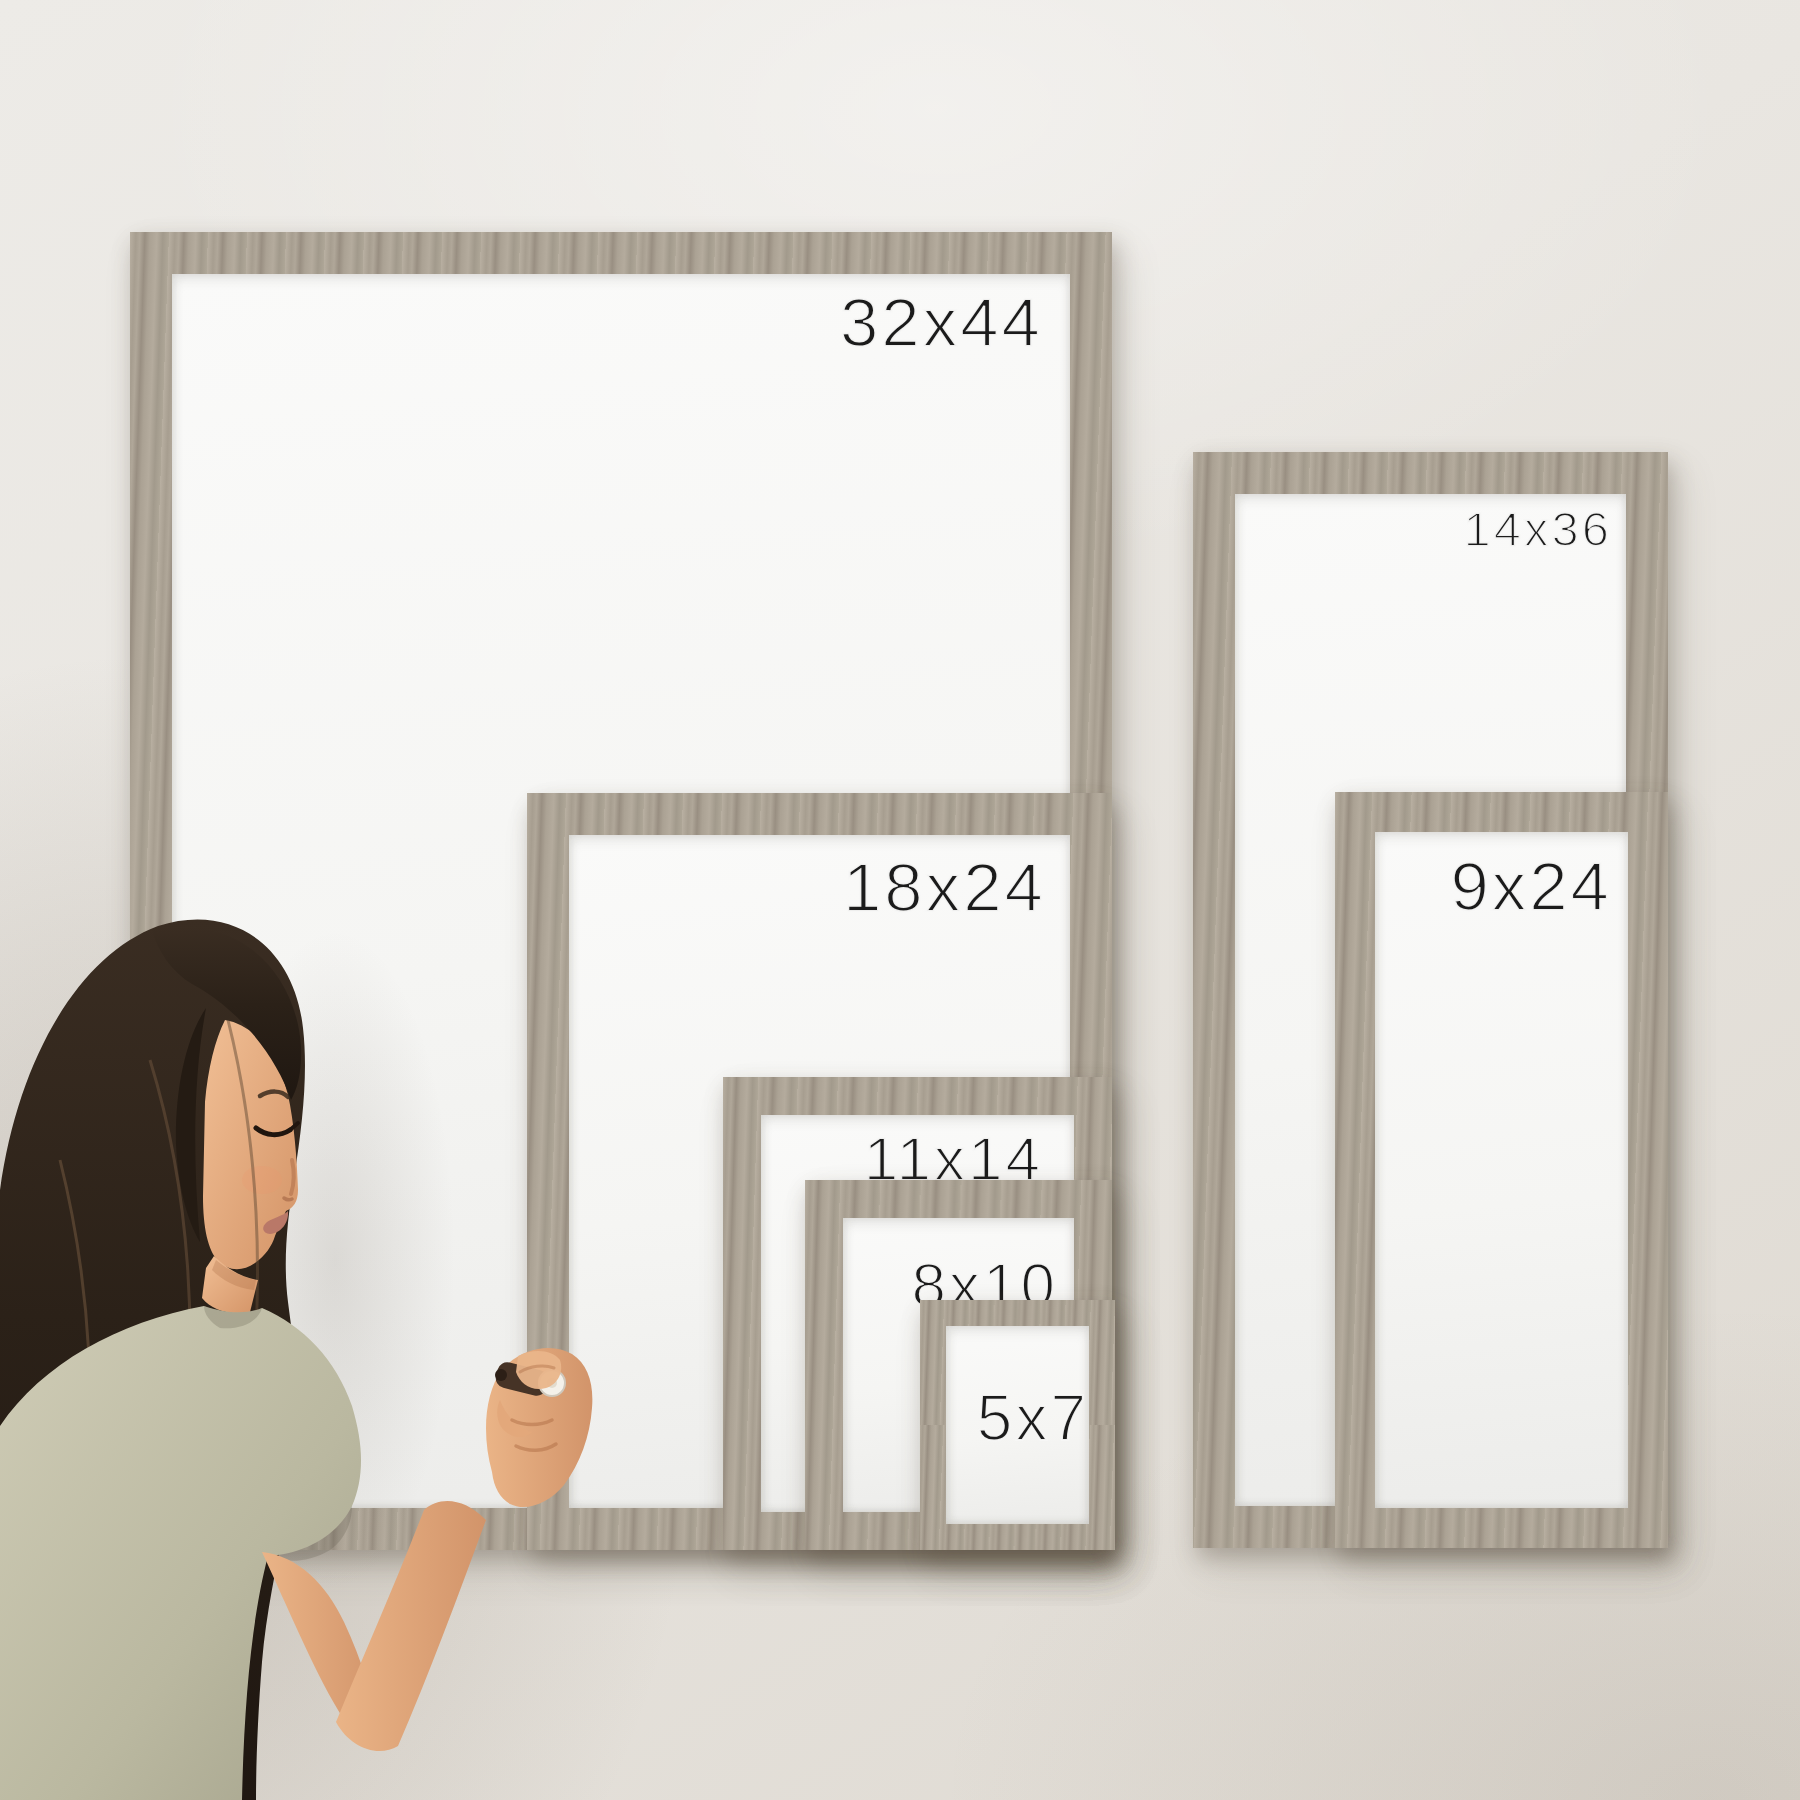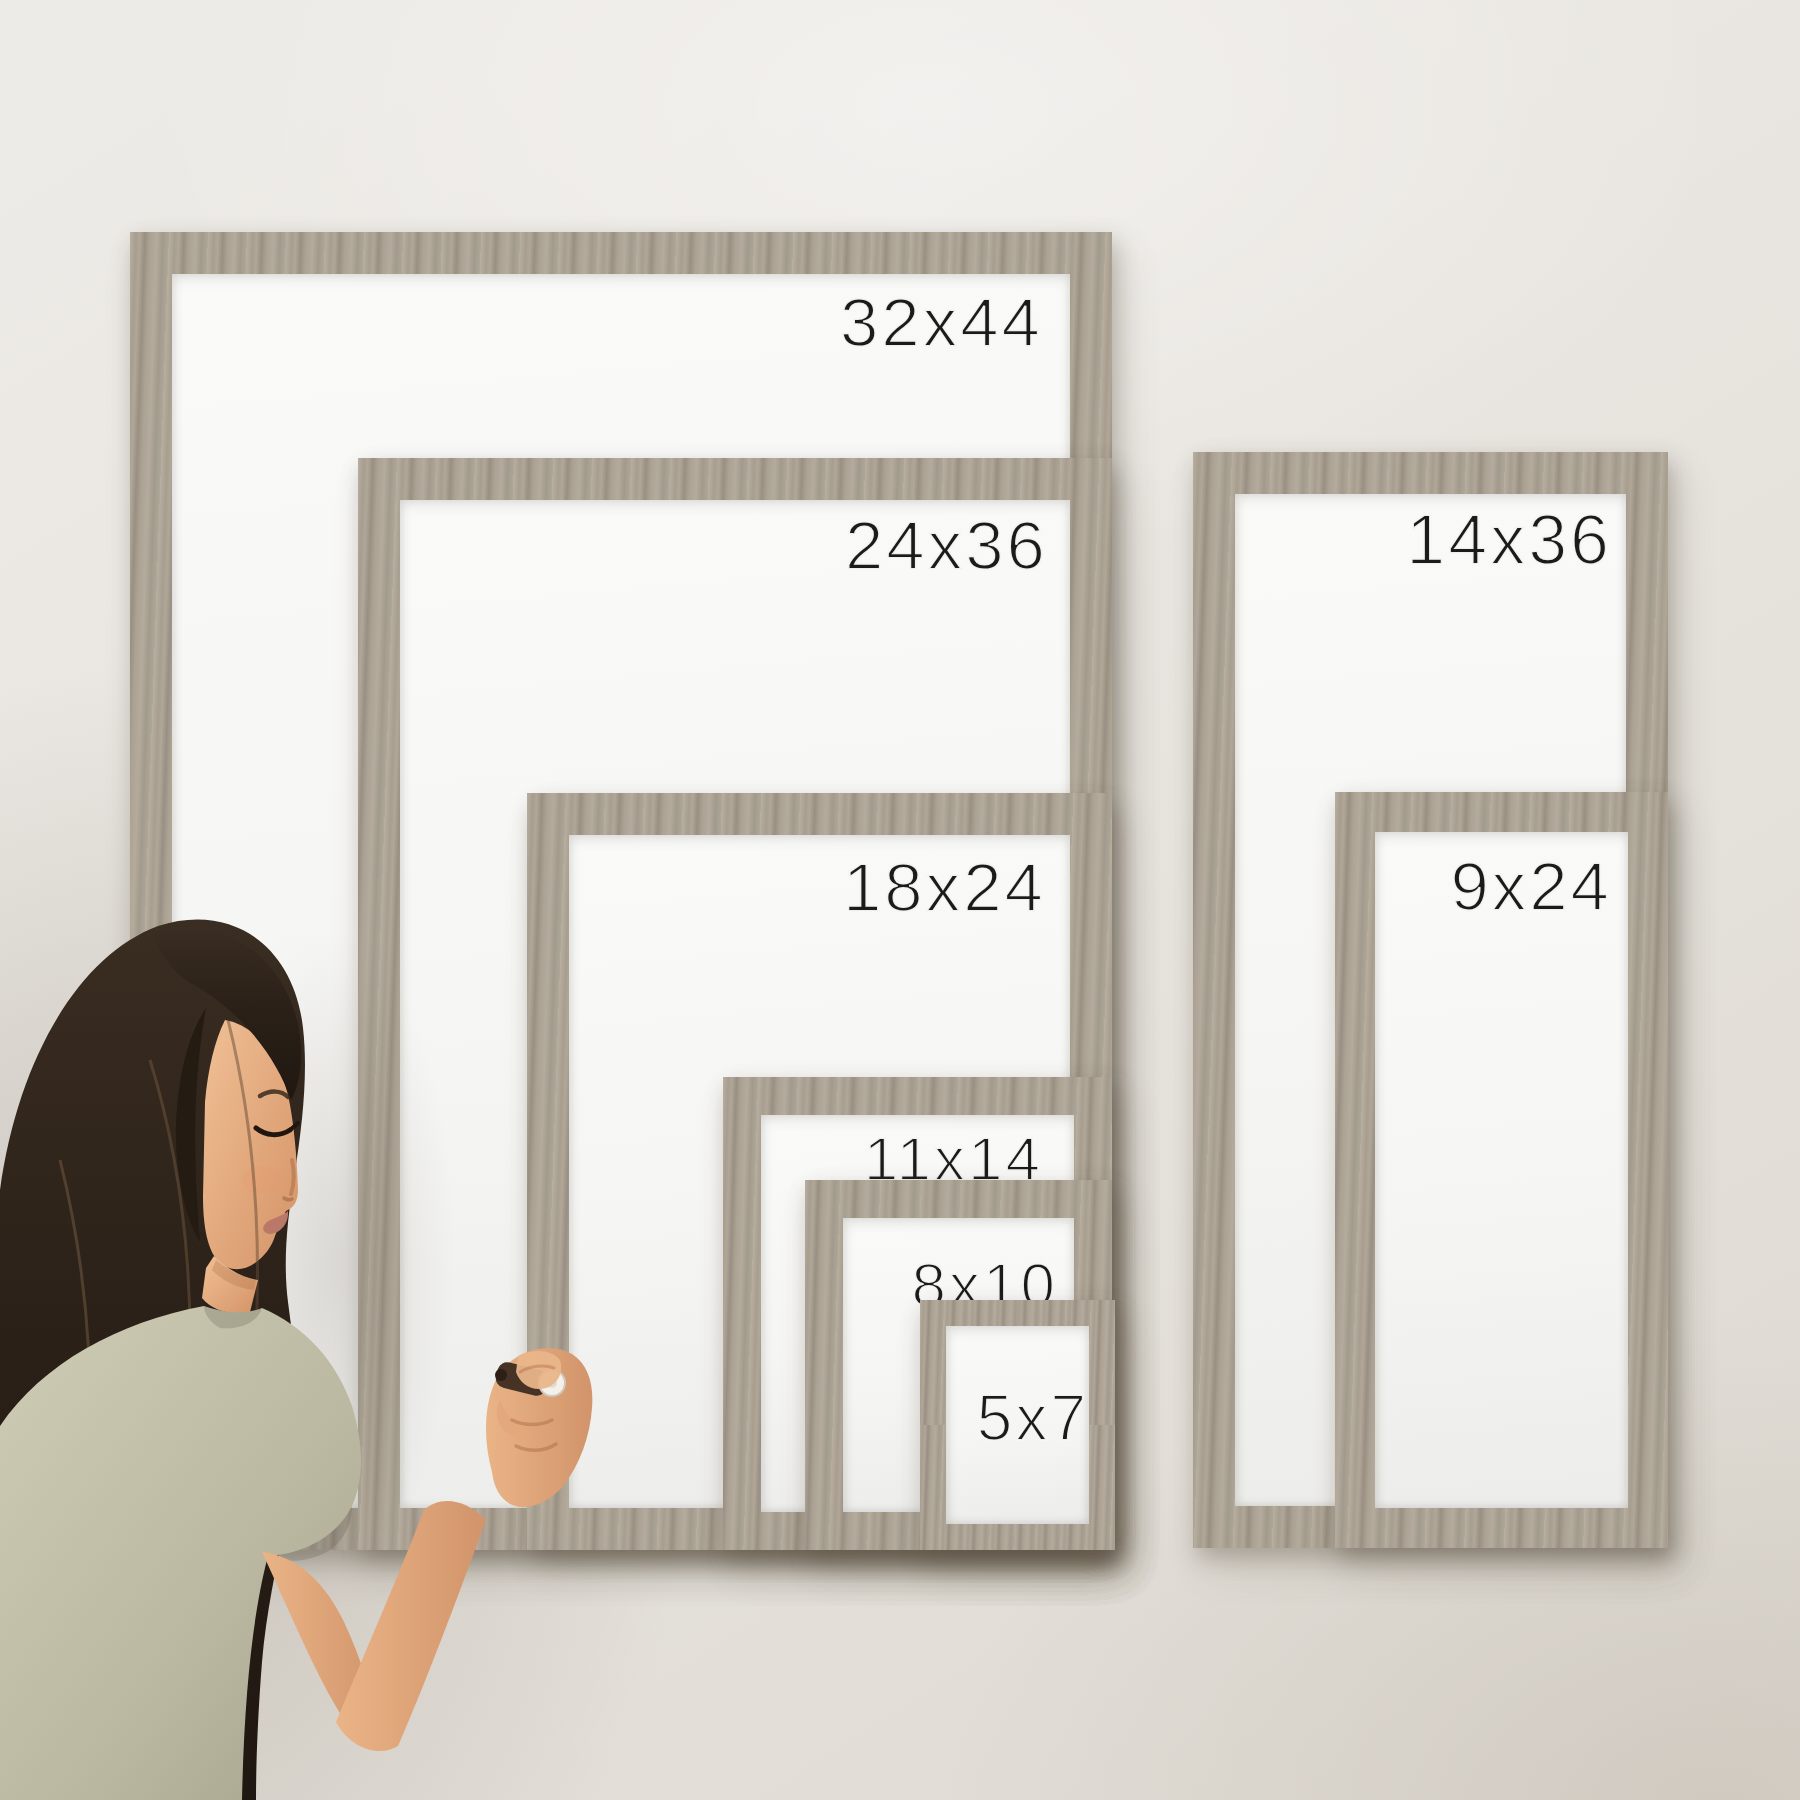--- a/index.html
+++ b/index.html
@@ -32,25 +32,20 @@
 <div class="scene">
   <div class="wall-light"></div>
   <div class="wall-shade"></div>
 
   <div id="frameWall">
       <div class="frame" style="left: 130px; top: 232px; width: 982px; height: 1318px; border-width: 42px;">
         <div class="board">
           <div class="size-label" style="font-size: 69px; margin-top: 14px; text-align: right; padding-right: 27px;">32x44</div>
         </div>
       </div>
-      <div class="frame" style="left: 358px; top: 458px; width: 754px; height: 1092px; border-width: 42px;">
-        <div class="board">
-          <div class="size-label" style="font-size: 69px; margin-top: 11px; text-align: right; padding-right: 22px;">24x36</div>
-        </div>
-      </div>
       <div class="frame" style="left: 527px; top: 793px; width: 585px; height: 757px; border-width: 42px; border-radius: 13px;">
         <div class="board">
           <div class="size-label" style="font-size: 69px; margin-top: 18px; text-align: right; padding-right: 24px;">18x24</div>
         </div>
       </div>
       <div class="frame" style="left: 723px; top: 1077px; width: 389px; height: 473px; border-width: 38px;">
         <div class="board">
           <div class="size-label" style="font-size: 62px; margin-top: 13px; text-align: right; padding-right: 31px;">11x14</div>
         </div>
       </div>
@@ -59,21 +54,21 @@
           <div class="size-label" style="font-size: 62px; margin-top: 36px; text-align: right; padding-right: 16px;">8x10</div>
         </div>
       </div>
       <div class="frame" style="left: 920px; top: 1300px; width: 195px; height: 250px; border-width: 26px;">
         <div class="board">
           <div class="size-label" style="font-size: 64px; margin-top: 60px; text-align: right;">5x7</div>
         </div>
       </div>
       <div class="frame" style="left: 1193px; top: 452px; width: 475px; height: 1096px; border-width: 42px;">
         <div class="board">
-          <div class="size-label" style="font-size: 70px; margin-top: 11px; text-align: right; padding-right: 14px;">14x36</div>
+          <div class="size-label" style="font-size: 49px; margin-top: 11px; text-align: right; padding-right: 14px;">14x36</div>
         </div>
       </div>
       <div class="frame" style="left: 1335px; top: 792px; width: 333px; height: 756px; border-width: 40px;">
         <div class="board">
           <div class="size-label" style="font-size: 69px; margin-top: 20px; text-align: right; padding-right: 16px;">9x24</div>
         </div>
       </div>
     </div>
 
   <svg class="woman" viewBox="0 0 660 940" xmlns="http://www.w3.org/2000/svg">

